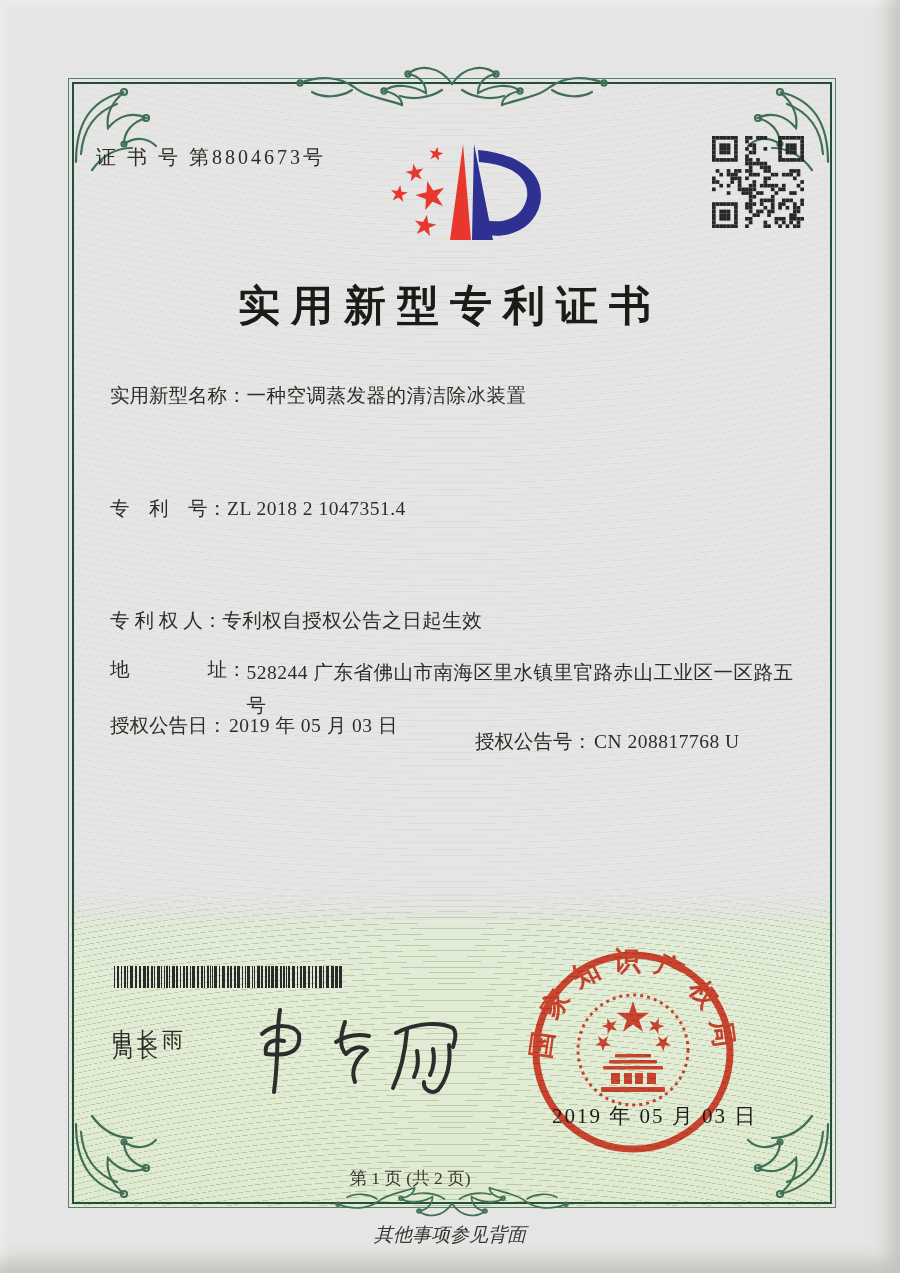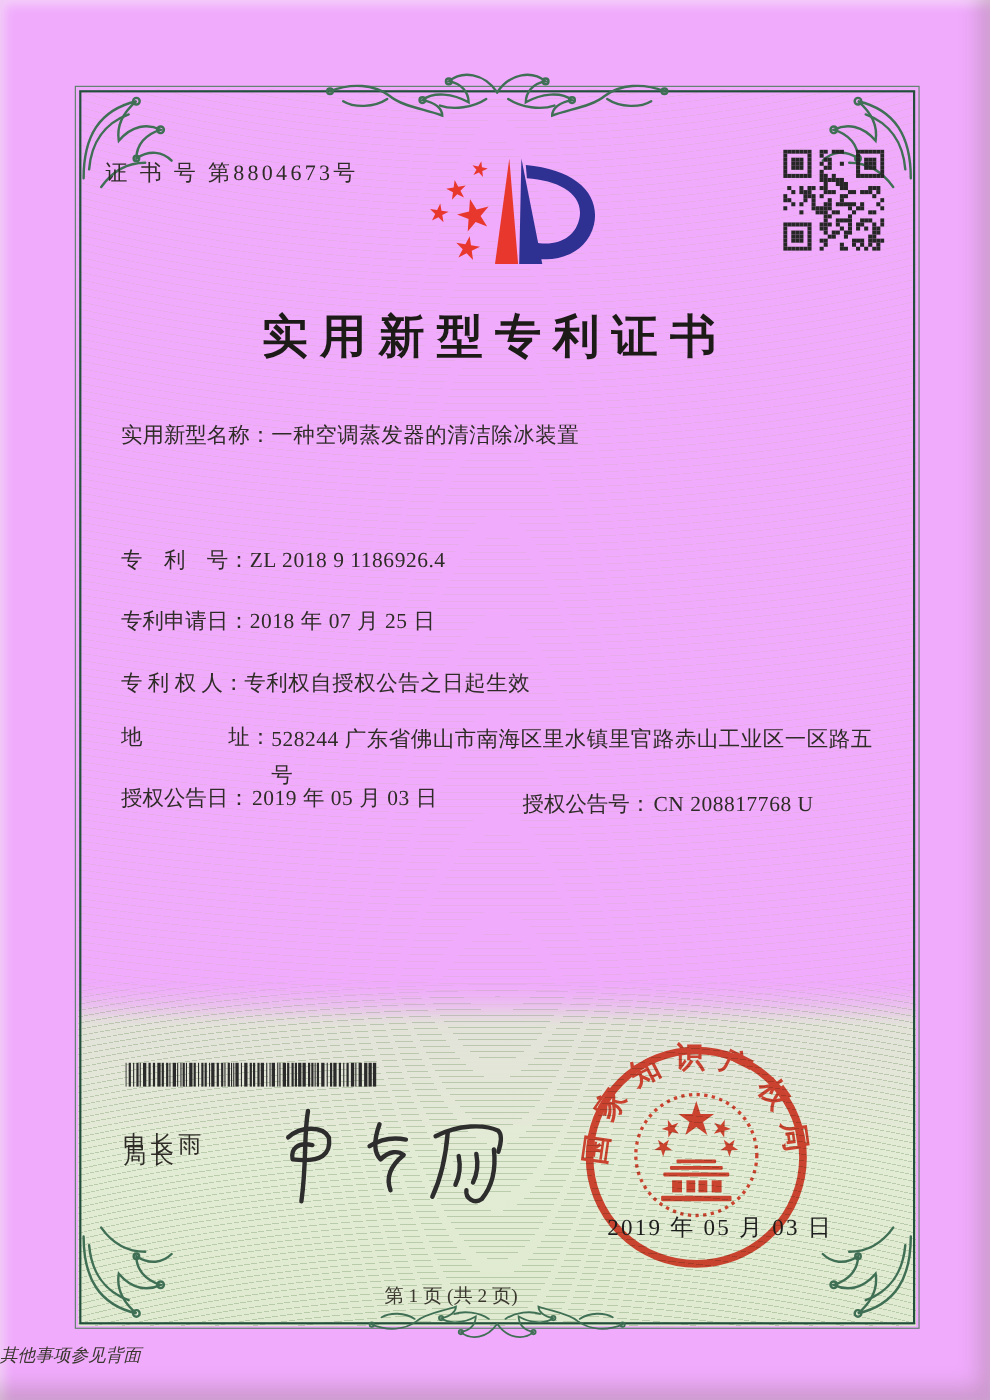--- a/index.html
+++ b/index.html
@@ -1,18 +1,18 @@
 <!DOCTYPE html>
 <html><head>
 <meta charset="utf-8">
 <style>
   html,body{margin:0;padding:0;background:#8a8a84;}
   .page{
     position:relative;width:900px;height:1273px;margin:0 auto;overflow:hidden;
-    background:#f0abfc;
+    background:#e5e5e5;
     font-family:"Liberation Serif","DejaVu Serif",serif;
     color:#2f2c28;
     box-shadow:inset -10px -12px 18px rgba(110,105,85,.28), inset 4px 4px 10px rgba(255,255,255,.5);
   }
   
   .inner-waves{
     position:absolute;left:71px;top:81px;width:762px;height:1125px;z-index:0;
     background:repeating-radial-gradient(1400px 1000px at 50% -60%,
       rgba(185,175,135,0) 0 4px, rgba(185,175,135,.16) 4px 5px, rgba(185,175,135,0) 5px 9px);
   }
@@ -37,31 +37,31 @@
   .cert-no{left:96px;top:144px;font-size:20px;letter-spacing:3px;}
   .logo{left:386px;top:130px;}
   .qr{left:712px;top:136px;width:92px;height:92px;}
   .doc-title{left:0;top:278px;width:900px;text-align:center;font-size:42px;font-weight:bold;
              letter-spacing:11px;color:#1d1b17;}
   .row{left:110px;font-size:19.5px;white-space:nowrap;}
   .row .val{letter-spacing:.5px;}
   .row-addr{white-space:normal;}
   .row-addr .val{display:inline-block;width:566px;vertical-align:top;white-space:normal;line-height:33px;}
   .grant .lab{margin-right:2px;}
-  .grant-no{position:absolute;left:365px;top:5px;white-space:nowrap;}
+  .grant-no{position:absolute;left:365px;top:16px;white-space:nowrap;}
   .paras{left:110px;top:752px;width:698px;font-size:19.5px;line-height:37px;
          font-style:italic;color:#33302b;}
   .paras p{margin:0;text-indent:2em;text-align:justify;}
   .barcode{left:114px;top:966px;}
   .officer{left:112px;font-size:21px;letter-spacing:4px;}
   .signature{left:248px;top:996px;}
   .seal{left:527px;top:946px;mix-blend-mode:multiply;opacity:.93;}
   .seal-date{left:552px;top:1102px;font-size:21px;letter-spacing:2px;color:#1c1c1c;z-index:4;}
   .page-info{left:0;top:1166px;width:820px;text-align:center;font-size:17.5px;color:#3a372f;}
-  .footer-note{left:0;top:1222px;width:900px;font-size:16px;font-style:italic;color:#3a372f;}
+  .footer-note{left:0;top:1222px;width:900px;text-align:center;font-size:19px;font-style:italic;color:#3a372f;}
 </style>
 </head>
 <body>
 
 <div class="page">
 
   <div class="inner-waves"></div>
   <div class="green-zone"></div>
   <div class="frame"></div>
 
@@ -377,24 +377,21 @@
         <rect x="18.40" y="88.32" width="3.68" height="3.68"></rect>
         <rect x="22.08" y="88.32" width="3.68" height="3.68"></rect>
       </svg></div>
 
   <div class="abs row" style="top:382px">
     <span class="lab">实用新型名称：</span><span class="val">一种空调蒸发器的清洁除冰装置</span>
   </div>
 
   <div class="abs doc-title">实用新型专利证书</div>
   <div class="abs row" style="top:495px">
-    <span class="lab">专　利　号：</span><span class="val">ZL 2018 9 1186926.4</span>
-  </div>
-  <div class="abs row" style="top:551px">
-    <span class="lab">专利申请日：</span><span class="val">2018 年 07 月 25 日</span>
+    <span class="lab">专　利　号：</span><span class="val">ZL 2018 2 1047351.4</span>
   </div>
   <div class="abs row" style="top:607px">
     <span class="lab">专 利 权 人：</span><span class="val">专利权自授权公告之日起生效</span>
   </div>
   <div class="abs row row-addr" style="top:656px">
     <span class="lab">地　　　　址：</span><span class="val">528244 广东省佛山市南海区里水镇里官路赤山工业区一区路五号</span>
   </div>
 
   <div class="abs row grant" style="top:712px">
     <span class="lab">授权公告日：</span><span class="val">2019 年 05 月 03 日</span>

